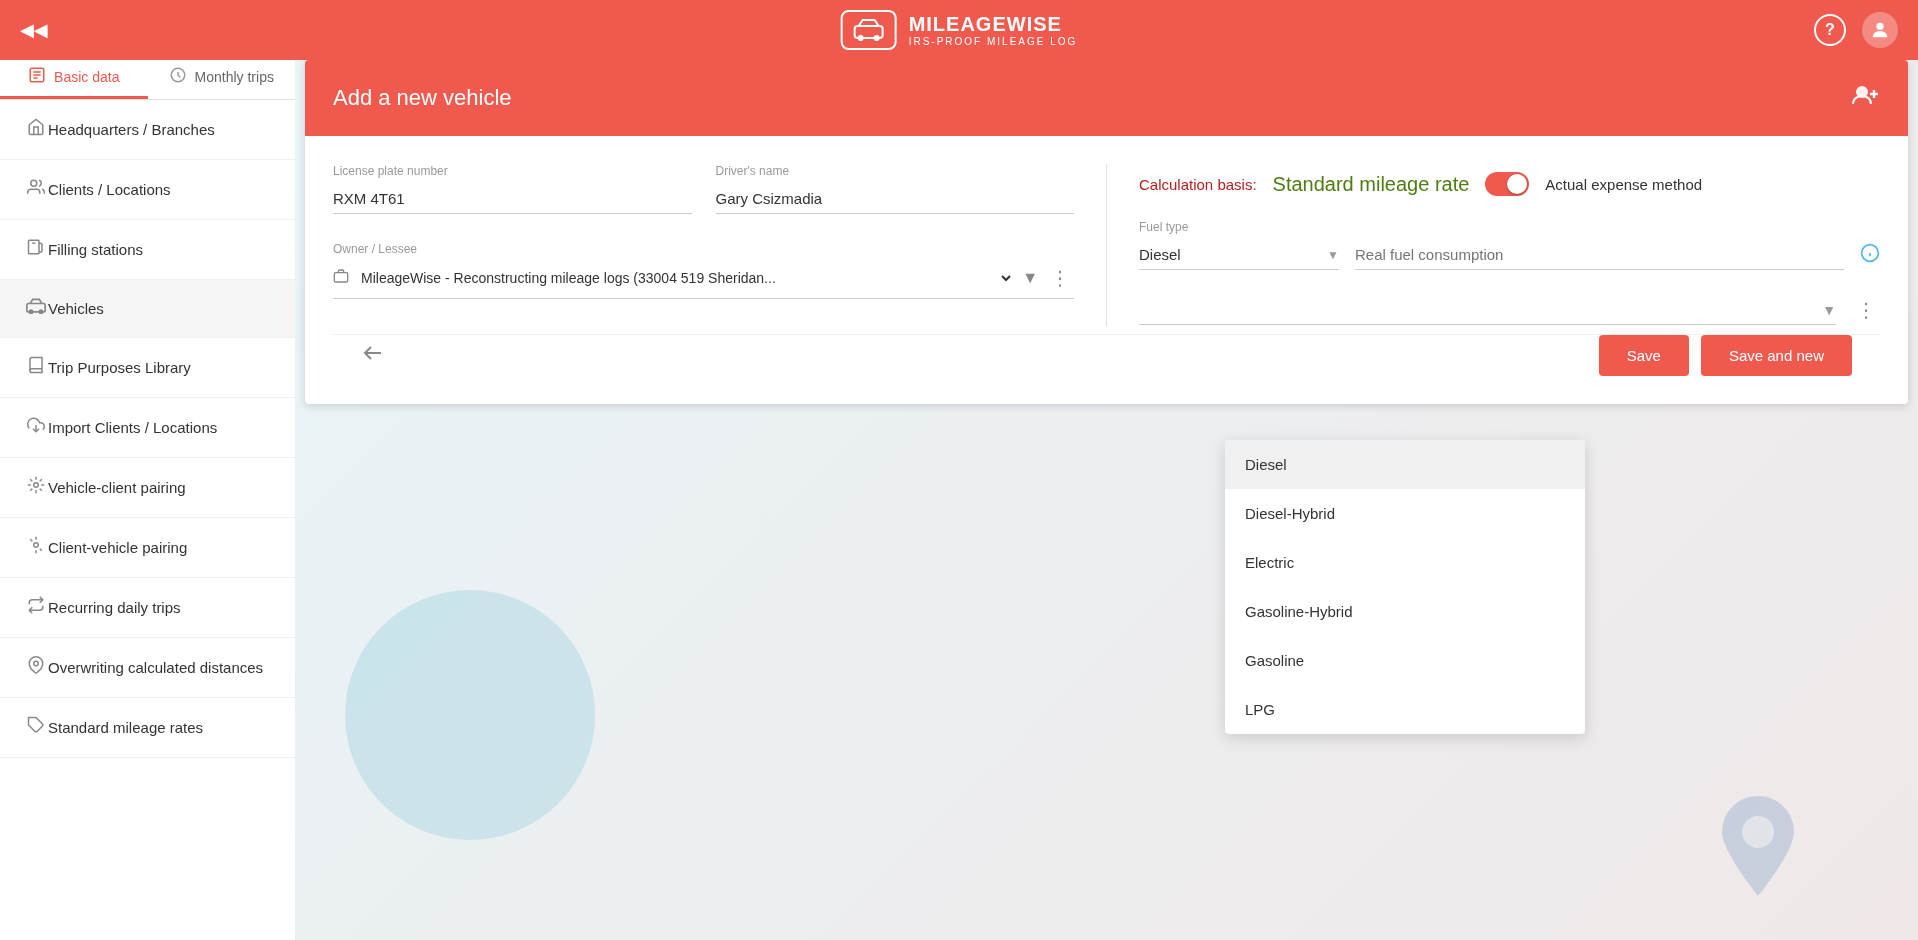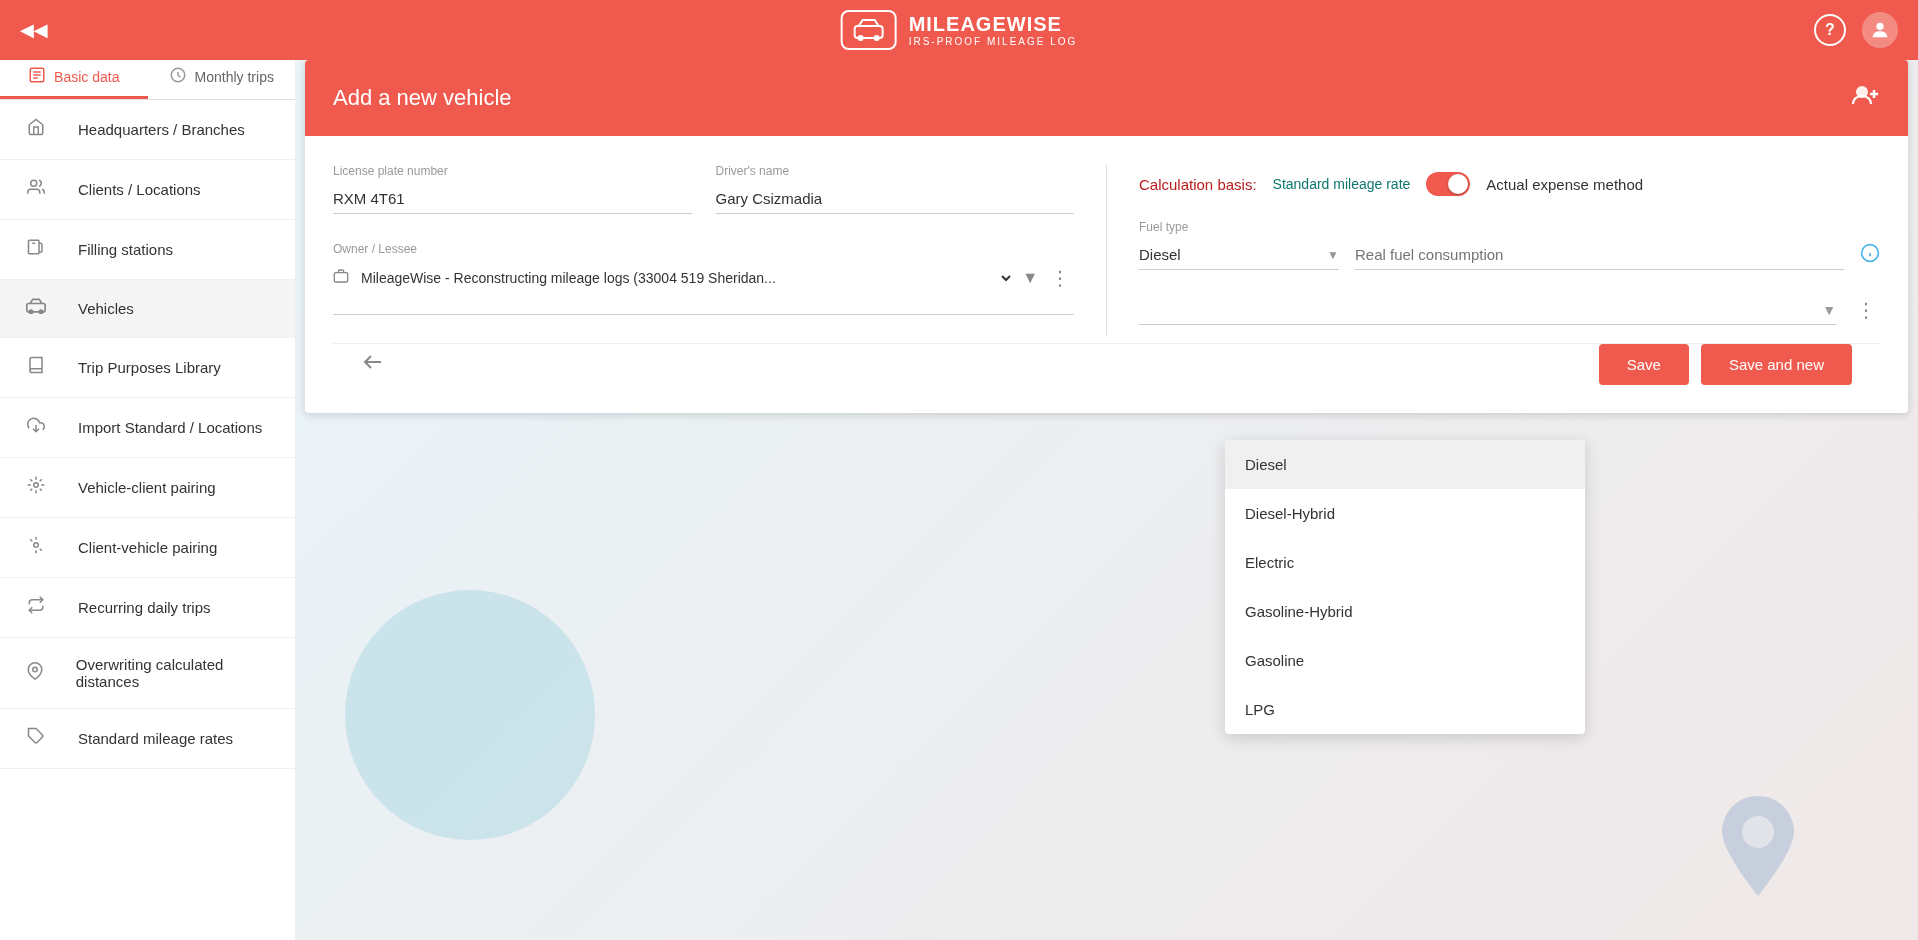--- a/index.html
+++ b/index.html
@@ -58,21 +58,21 @@
     }
     .sidebar-tab.active {
       color: #f05a4e;
       border-bottom: 3px solid #f05a4e;
     }
     .sidebar-tab .tab-icon { font-size: 16px; }
     .sidebar-menu { flex: 1; overflow-y: auto; }
     .sidebar-item {
       display: flex;
       align-items: center;
-      gap: 30px;
+      gap: 0;
       padding: 18px 24px;
       font-size: 15px;
       color: #333;
       cursor: pointer;
       border-bottom: 1px solid #f0f0f0;
     }
     .sidebar-item.active { background: #f5f5f5; font-weight: 500; }
     .sidebar-item .item-icon { color: #888; font-size: 18px; width: 24px; text-align: center; }
 
     
@@ -131,21 +131,21 @@
       color: #333;
       outline: none;
       background: transparent;
     }
 
     .owner-row {
       display: flex;
       align-items: center;
       gap: 8px;
       border-bottom: 1px solid #ccc;
-      padding-bottom: 20px;
+      padding-bottom: 4px;
       margin-bottom: 20px;
     }
     .owner-select {
       flex: 1;
       border: none;
       font-size: 14px;
       color: #333;
       background: transparent;
       outline: none;
       cursor: pointer;
@@ -398,21 +398,21 @@
         <span>Trip Purposes Library</span>
       </div>
       <div class="sidebar-item">
         <span class="item-icon">
           <svg width="18" height="18" viewBox="0 0 24 24" fill="none" stroke="#888" stroke-width="2">
               <polyline points="8,17 12,21 16,17"></polyline>
               <line x1="12" y1="12" x2="12" y2="21"></line>
               <path d="M20.88 18.09A5 5 0 0018 9h-1.26A8 8 0 103 16.29"></path>
             </svg>
         </span>
-        <span>Import Standard / Locations</span>
+        <span>Import Clients / Locations</span>
       </div>
       <div class="sidebar-item">
         <span class="item-icon">
           <svg width="18" height="18" viewBox="0 0 24 24" fill="none" stroke="#888" stroke-width="2">
               <circle cx="12" cy="12" r="3"></circle>
               <path d="M12 1v4M12 19v4M4.22 4.22l2.83 2.83M16.95 16.95l2.83 2.83M1 12h4M19 12h4M4.22 19.78l2.83-2.83M16.95 7.05l2.83-2.83"></path>
             </svg>
         </span>
         <span>Vehicle-client pairing</span>
       </div>
@@ -522,21 +522,21 @@
                 <span class="more-btn">⋮</span>
               </div>
             </div>
           </div>
 
           <div style="width:1px;background:#e0e0e0;margin:0 4px;"></div>
 
           <div style="flex:1;padding-left:28px;">
             <div class="calc-basis-row">
               <span style="font-size:15px;color:#b91c1c;">Calculation basis:</span>
-              <span style="font-size:14px;color:#0f766e;">Standard mileage rate</span>
+              <span style="font-size:20px;color:#4d7c0f;">Standard mileage rate</span>
               <div class="toggle-switch">
                 <div class="toggle-track">
                   <div class="toggle-thumb"></div>
                 </div>
               </div>
               <span style="font-size:15px;color:#333;font-weight:500;">Actual expense method</span>
             </div>
 
             <div class="fuel-section">
               <label class="fuel-label">Fuel type</label>

